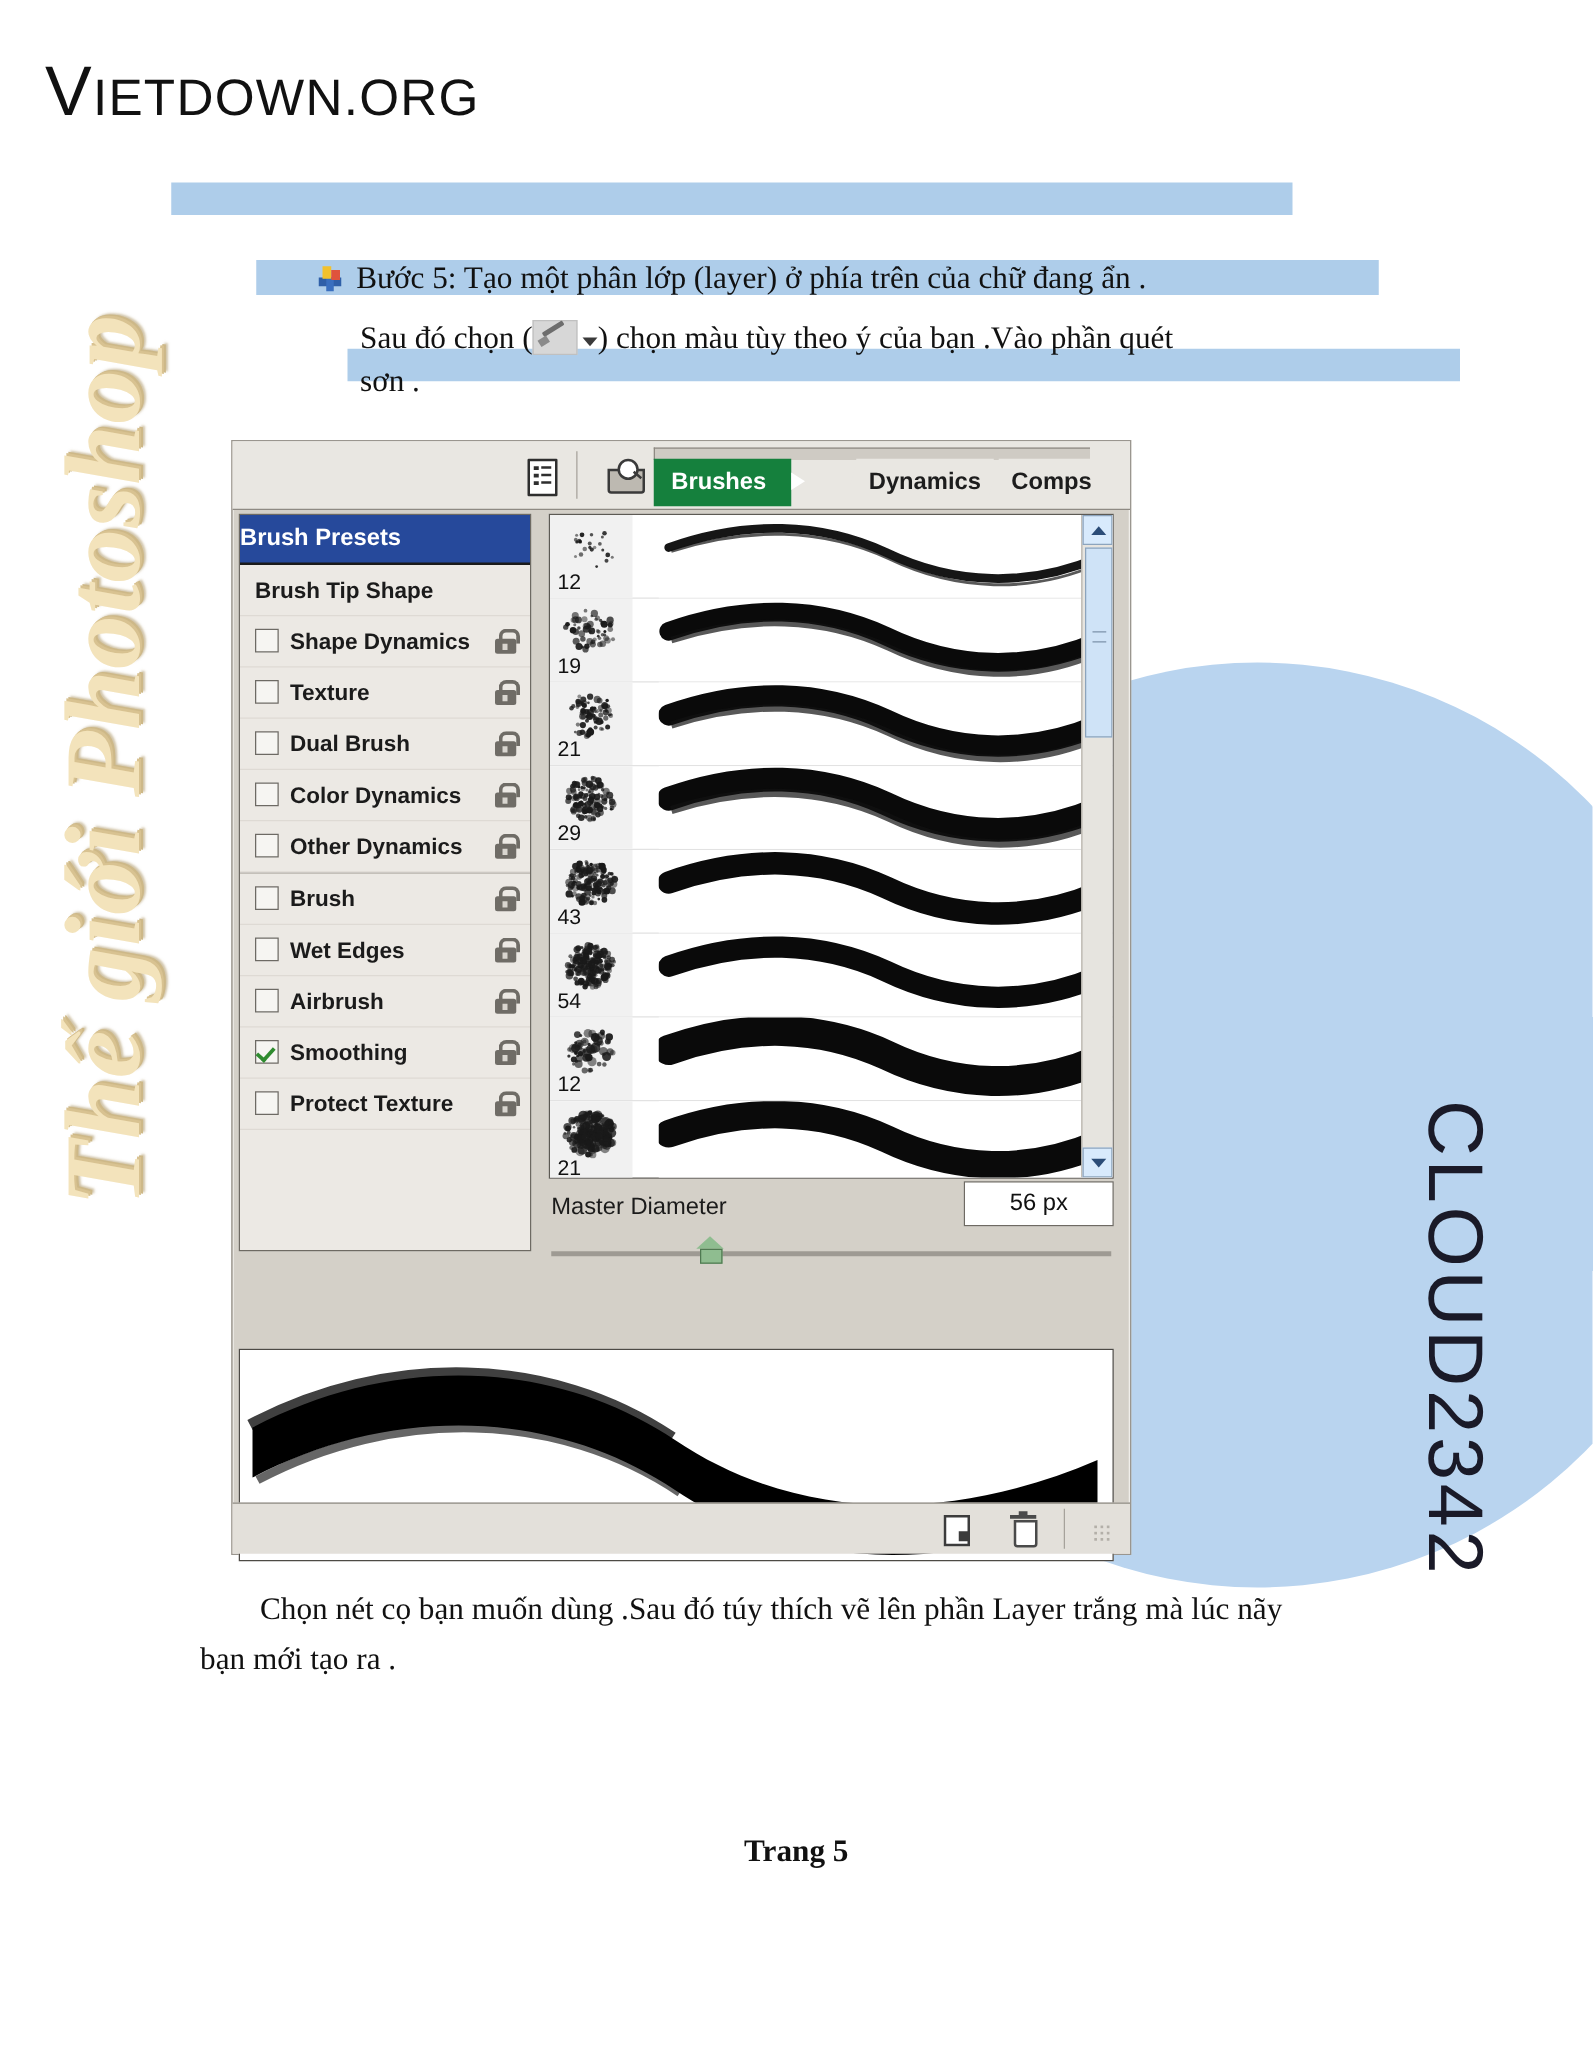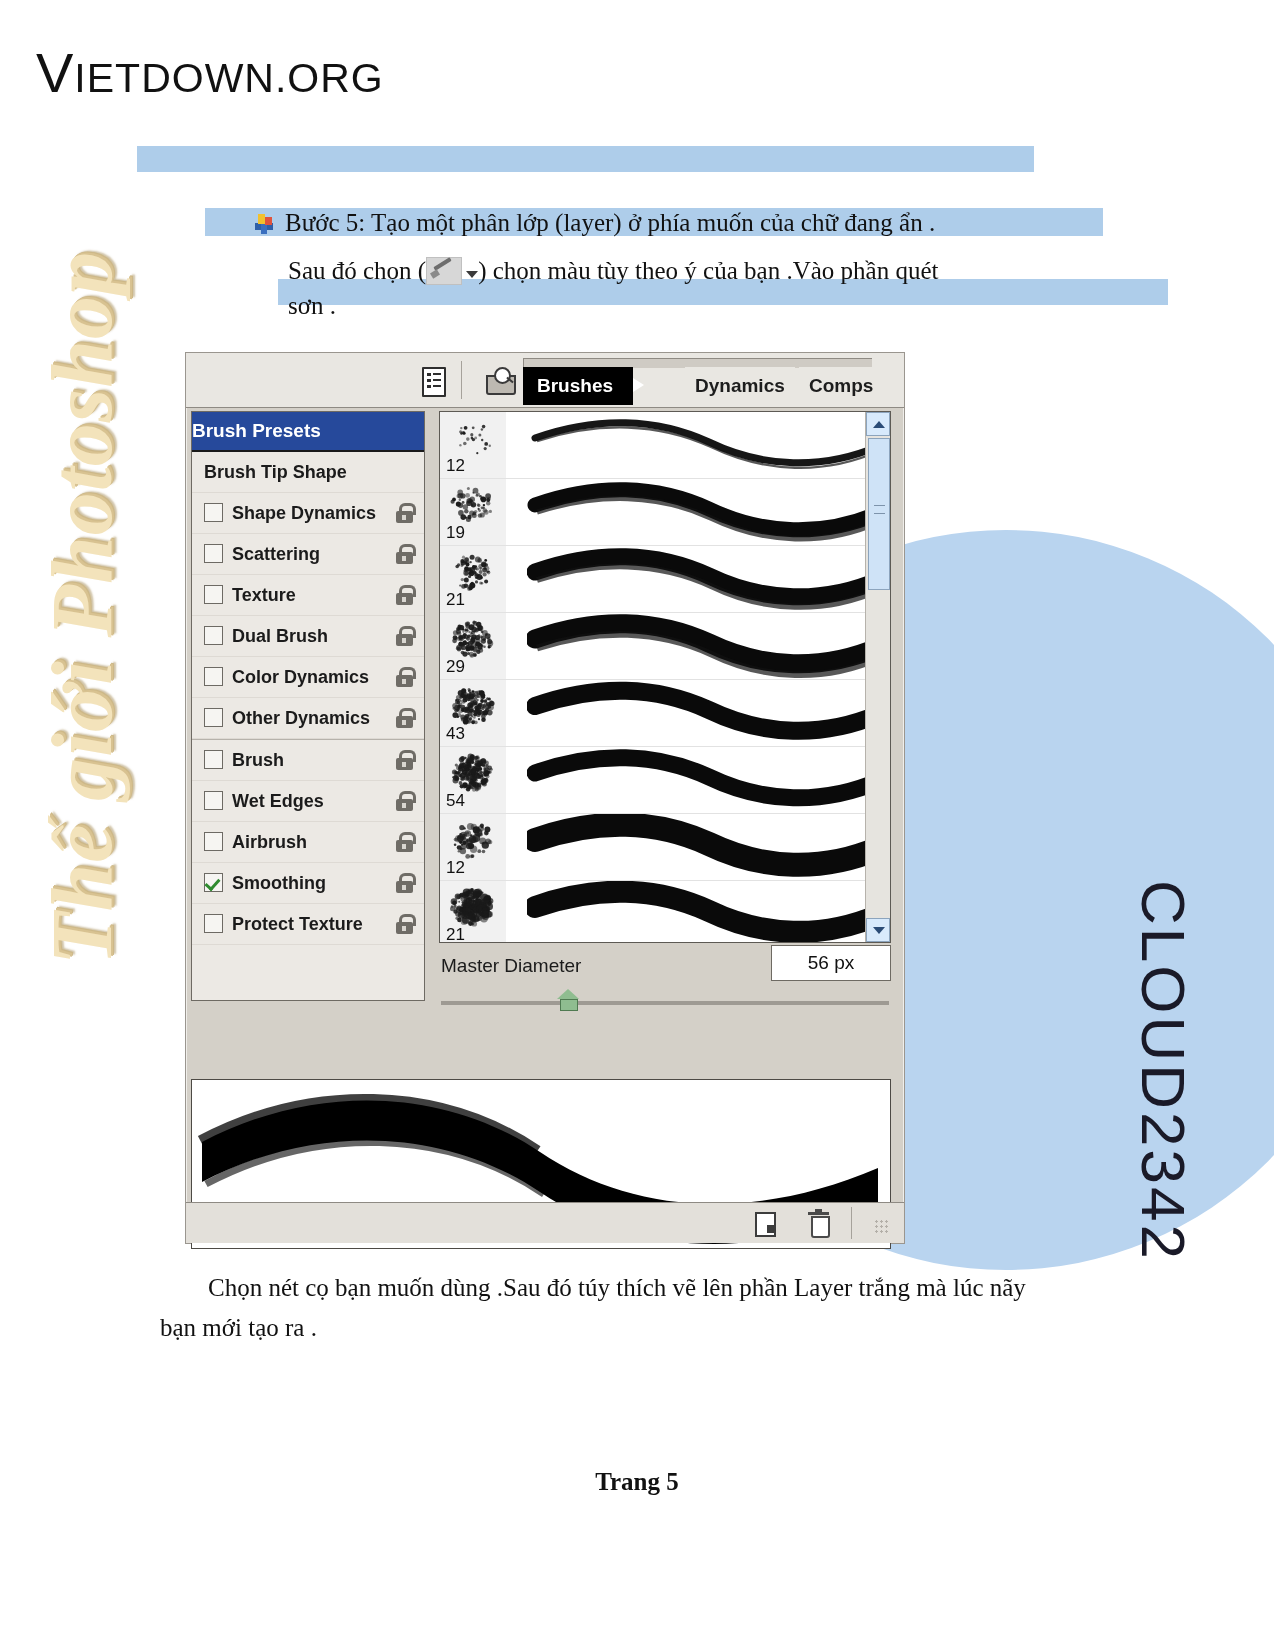--- a/index.html
+++ b/index.html
@@ -136,21 +136,21 @@
 
   #tabs{position:absolute;left:337px;top:5px;height:48px;}
   #tabs .tabstrip-top{
     position:absolute;left:0;top:0;width:348px;height:9px;background:#cfcbc4;
     border-top:1px solid #8e8a83;border-left:1px solid #8e8a83;
   }
   .tab{
     position:absolute;top:9px;height:38px;line-height:38px;
     font-size:19px;font-weight:bold;padding:0 10px;white-space:nowrap;
   }
-  .tab.active{background:#000000;color:#fff;left:0;padding-left:14px;padding-right:20px;}
+  .tab.active{background:#15803d;color:#fff;left:0;padding-left:14px;padding-right:20px;}
   .tab.inactive{color:#1d1d1d;background:#e9e7e2;}
   #tab-presets{left:162px;}
   #tab-comps{left:276px;}
   .tab-slash{
     position:absolute;top:11px;width:0;height:0;
     border-left:11px solid transparent;border-bottom:34px solid #e9e7e2;
   }
   #slash-1{left:152px;}
   #slash-2{left:266px;}
   #tab-arrow{
@@ -308,21 +308,21 @@
 <div id="logo"><span>V</span><span class="small">IETDOWN.ORG</span></div>
 
 <div class="hl" id="hl-1"></div>
 <div class="hl" id="hl-2"></div>
 <div class="hl" id="hl-3"></div>
 
 <div id="step-block">
   <div class="step-line">
     <span id="bullet-icon">
       <i class="b"></i><i class="g"></i><i class="y"></i><i class="r"></i>
-    </span><span>Bước 5: Tạo một phân lớp (layer) ở phía muốn của chữ đang ẩn .</span>
+    </span><span>Bước 5: Tạo một phân lớp (layer) ở phía trên của chữ đang ẩn .</span>
   </div>
 </div>
 
 <div id="line2"><span>Sau đó chọn (</span><span id="brush-inline-icon"></span><span class="tri-down"></span><span>) chọn màu tùy theo ý của bạn .Vào phần quét</span></div>
 
 <div id="line3">sơn .</div>
 
 <div id="panel-right-edge"></div>
 
 <div id="ps-panel">
@@ -348,25 +348,20 @@
     </div>
   </div>
 
   <div id="ps-body">
 
     <div id="left-col">
       <div id="presets-head"><span>Brush Presets</span></div>
       <div id="opt-rows">
           <div class="opt-row plain"><span>Brush Tip Shape</span></div>
           <div class="opt-row"><span class="cb"></span><span>Shape Dynamics</span><span class="lock">
-              <span class="sh"></span>
-              <span class="bd"></span>
-              <span class="kh"></span>
-            </span></div>
-          <div class="opt-row"><span class="cb"></span><span>Scattering</span><span class="lock">
               <span class="sh"></span>
               <span class="bd"></span>
               <span class="kh"></span>
             </span></div>
           <div class="opt-row"><span class="cb"></span><span>Texture</span><span class="lock">
               <span class="sh"></span>
               <span class="bd"></span>
               <span class="kh"></span>
             </span></div>
           <div class="opt-row"><span class="cb"></span><span>Dual Brush</span><span class="lock">

